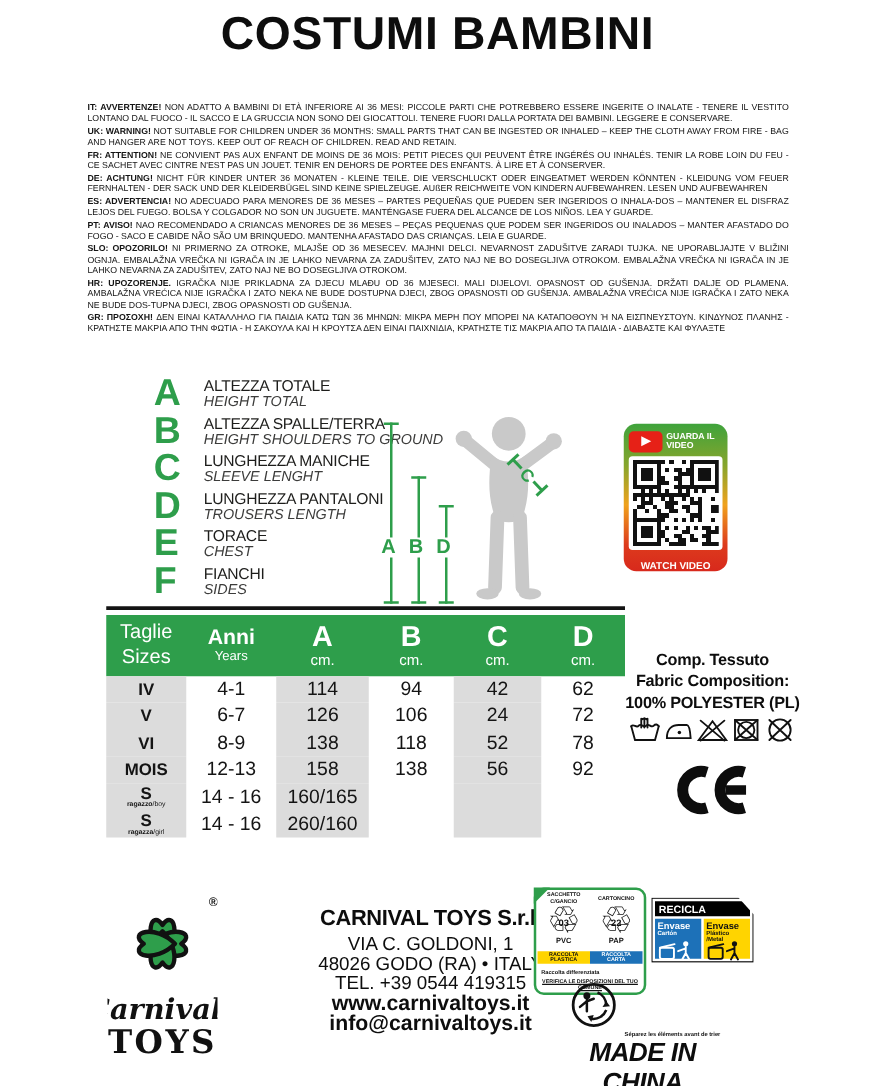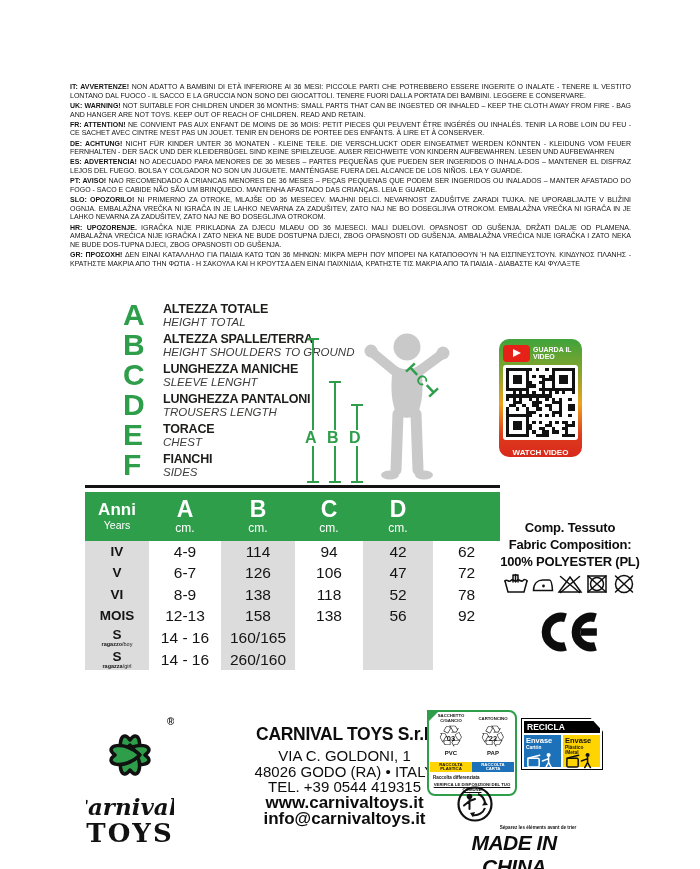--- a/index.html
+++ b/index.html
@@ -16,21 +16,21 @@
   .warnings{position:absolute;top:83px;left:70px;width:561px;text-align:justify;
             font-size:7px;line-height:1.24;color:#141414;}
   .warnings p.warn{margin:0 0 1.5px 0;}
   .warnings b{font-weight:800;}
 
   
   .size-guide{position:absolute;top:303px;left:123px;width:238px;}
   .sg-row{display:flex;height:30px;align-items:flex-start;}
   .sg-letter{width:40px;font-size:30px;line-height:.82;font-weight:800;color:var(--green,#2e9e4b);}
   .sg-labels{padding-top:0;}
-  .sg-it{font-size:12.5px;font-weight:700;color:#1d1d1b;letter-spacing:-.2px;line-height:1.05;}
+  .sg-it{font-size:12.5px;font-weight:400;color:#1d1d1b;letter-spacing:-.2px;line-height:1.05;}
   .sg-en{font-size:11.5px;font-style:italic;color:#3c3c3b;line-height:1.1;}
 
   
   .mline{position:absolute;width:14px;}
   .mline .cap{position:absolute;left:1px;width:12px;height:2px;background:var(--green,#2e9e4b);}
   .mline .cap.b{bottom:0;}
   .mline .stem{position:absolute;left:6px;top:0;width:2px;height:100%;background:var(--green,#2e9e4b);}
   .mlabel{position:absolute;left:-2px;background:#fff;padding:0 1px;
           font-size:16px;font-weight:800;color:var(--green,#2e9e4b);line-height:1;}
   .figure{position:absolute;left:360px;top:332px;}
@@ -124,20 +124,21 @@
   .sac-note{position:absolute;left:492px;top:825px;width:92px;text-align:center;
             font-size:4.6px;font-weight:800;color:#111;}
   .made-in{position:absolute;left:438px;top:831px;width:152px;text-align:center;
            font-size:21px;font-weight:800;font-style:italic;letter-spacing:-.5px;color:#0d0d0d;}
 </style>
 </head>
 <body>
 
 <div class="page">
 
+  <div class="title">COSTUMI BAMBINI</div>
 
   <div class="warnings">
       <p class="warn"><b>IT: AVVERTENZE! </b>NON ADATTO A BAMBINI DI ETÀ INFERIORE AI 36 MESI: PICCOLE PARTI CHE POTREBBERO ESSERE INGERITE O INALATE - TENERE IL VESTITO LONTANO DAL FUOCO - IL SACCO E LA GRUCCIA NON SONO DEI GIOCATTOLI. TENERE FUORI DALLA PORTATA DEI BAMBINI. LEGGERE E CONSERVARE.</p>
       <p class="warn"><b>UK: WARNING! </b>NOT SUITABLE FOR CHILDREN UNDER 36 MONTHS: SMALL PARTS THAT CAN BE INGESTED OR INHALED – KEEP THE CLOTH AWAY FROM FIRE - BAG AND HANGER ARE NOT TOYS. KEEP OUT OF REACH OF CHILDREN. READ AND RETAIN.</p>
       <p class="warn"><b>FR: ATTENTION! </b>NE CONVIENT PAS AUX ENFANT DE MOINS DE 36 MOIS: PETIT PIECES QUI PEUVENT ÊTRE INGÉRÉS OU INHALÉS. TENIR LA ROBE LOIN DU FEU - CE SACHET AVEC CINTRE N'EST PAS UN JOUET. TENIR EN DEHORS DE PORTEE DES ENFANTS. À LIRE ET À CONSERVER.</p>
       <p class="warn"><b>DE: ACHTUNG! </b>NICHT FÜR KINDER UNTER 36 MONATEN - KLEINE TEILE. DIE VERSCHLUCKT ODER EINGEATMET WERDEN KÖNNTEN - KLEIDUNG VOM FEUER FERNHALTEN - DER SACK UND DER KLEIDERBÜGEL SIND KEINE SPIELZEUGE. AUßER REICHWEITE VON KINDERN AUFBEWAHREN. LESEN UND AUFBEWAHREN</p>
       <p class="warn"><b>ES: ADVERTENCIA! </b>NO ADECUADO PARA MENORES DE 36 MESES – PARTES PEQUEÑAS QUE PUEDEN SER INGERIDOS O INHALA-DOS – MANTENER EL DISFRAZ LEJOS DEL FUEGO. BOLSA Y COLGADOR NO SON UN JUGUETE. MANTÉNGASE FUERA DEL ALCANCE DE LOS NIÑOS. LEA Y GUARDE.</p>
       <p class="warn"><b>PT: AVISO! </b>NAO RECOMENDADO A CRIANCAS MENORES DE 36 MESES – PEÇAS PEQUENAS QUE PODEM SER INGERIDOS OU INALADOS – MANTER AFASTADO DO FOGO - SACO E CABIDE NÃO SÃO UM BRINQUEDO. MANTENHA AFASTADO DAS CRIANÇAS. LEIA E GUARDE.</p>
       <p class="warn"><b>SLO: OPOZORILO! </b>NI PRIMERNO ZA OTROKE, MLAJŠE OD 36 MESECEV. MAJHNI DELCI. NEVARNOST ZADUŠITVE ZARADI TUJKA. NE UPORABLJAJTE V BLIŽINI OGNJA. EMBALAŽNA VREČKA NI IGRAČA IN JE LAHKO NEVARNA ZA ZADUŠITEV, ZATO NAJ NE BO DOSEGLJIVA OTROKOM. EMBALAŽNA VREČKA NI IGRAČA IN JE LAHKO NEVARNA ZA ZADUŠITEV, ZATO NAJ NE BO DOSEGLJIVA OTROKOM.</p>
       <p class="warn"><b>HR: UPOZORENJE. </b>IGRAČKA NIJE PRIKLADNA ZA DJECU MLAĐU OD 36 MJESECI. MALI DIJELOVI. OPASNOST OD GUŠENJA. DRŽATI DALJE OD PLAMENA. AMBALAŽNA VREĆICA NIJE IGRAČKA I ZATO NEKA NE BUDE DOSTUPNA DJECI, ZBOG OPASNOSTI OD GUŠENJA. AMBALAŽNA VREĆICA NIJE IGRAČKA I ZATO NEKA NE BUDE DOS-TUPNA DJECI, ZBOG OPASNOSTI OD GUŠENJA.</p>
@@ -464,20 +465,24 @@
           <rect x="18" y="20" width="1" height="1"></rect>
           <rect x="19" y="20" width="1" height="1"></rect>
           <rect x="20" y="20" width="1" height="1"></rect>
         </svg></div>
     <div class="qr-bottom">WATCH VIDEO</div>
   </div>
 
   <div class="size-table">
     <div class="table-topline"></div>
     <div class="thead">
+        <div class="hcell hc0">
+          <div class="h1">Taglie</div>
+          <div class="h2">Sizes</div>
+        </div>
         <div class="hcell hc1">
           <div class="h1 hbold">Anni</div>
           <div class="h2">Years</div>
         </div>
         <div class="hcell hc2">
           <div class="h1 hletter">A</div>
           <div class="h2">cm.</div>
         </div>
         <div class="hcell hc3">
           <div class="h1 hletter">B</div>
@@ -490,34 +495,34 @@
         <div class="hcell hc5">
           <div class="h1 hletter">D</div>
           <div class="h2">cm.</div>
         </div>
       </div>
     <div class="tbody">
         <div class="trow">
           <div class="cell gray sizecell">
             <span class="sz">IV</span>
           </div>
-          <div class="cell">4-9</div>
+          <div class="cell">4-1</div>
           <div class="cell gray">114</div>
           <div class="cell">94</div>
           <div class="cell gray">42</div>
           <div class="cell">62</div>
         </div>
         <div class="trow">
           <div class="cell gray sizecell">
             <span class="sz">V</span>
           </div>
           <div class="cell">6-7</div>
           <div class="cell gray">126</div>
           <div class="cell">106</div>
-          <div class="cell gray">47</div>
+          <div class="cell gray">24</div>
           <div class="cell">72</div>
         </div>
         <div class="trow">
           <div class="cell gray sizecell">
             <span class="sz">VI</span>
           </div>
           <div class="cell">8-9</div>
           <div class="cell gray">138</div>
           <div class="cell">118</div>
           <div class="cell gray">52</div>

